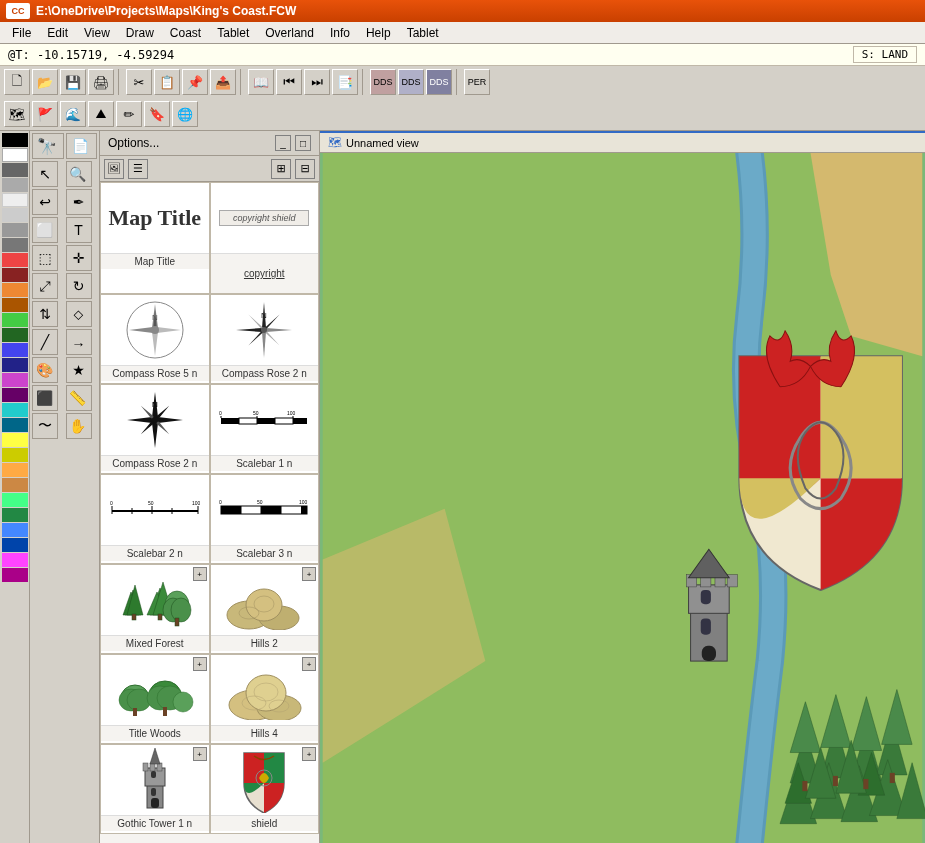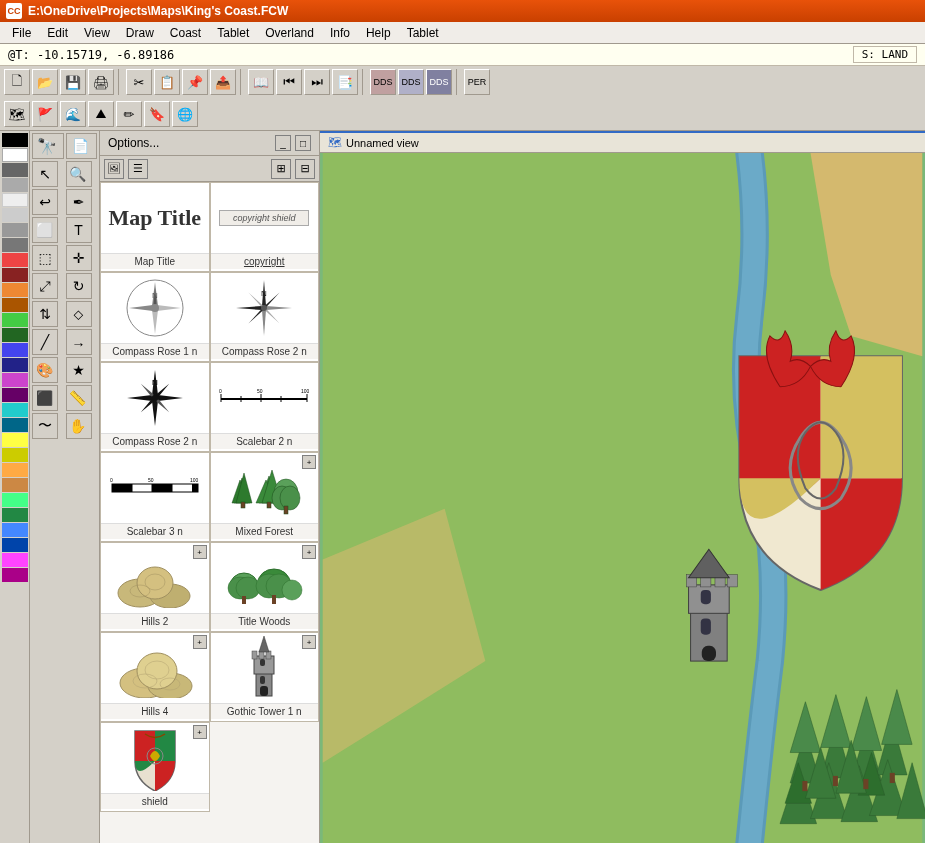--- a/index.html
+++ b/index.html
@@ -10,21 +10,21 @@
       background: linear-gradient(to bottom, #e8520a, #c94000);
       color: white;
       height: 22px;
       display: flex;
       align-items: center;
       padding: 0 6px;
       font-size: 12px;
       font-weight: bold;
     }
     #title-bar .app-icon {
-      width: 16px; height: 16px;
+      width: 24px; height: 16px;
       background: #fff;
       border-radius: 2px;
       margin-right: 6px;
       display: flex; align-items: center; justify-content: center;
       font-size: 9px; color: #c94000; font-weight: bold;
     }
 
     
     #menu-bar {
       background: #f0ede8;
@@ -230,21 +230,21 @@
   <span class="menu-item">Draw</span>
   <span class="menu-item">Coast</span>
   <span class="menu-item">Tablet</span>
   <span class="menu-item">Overland</span>
   <span class="menu-item">Info</span>
   <span class="menu-item">Help</span>
   <span class="menu-item">Tablet</span>
 </div>
 
 <div id="status-bar">
-  <span class="coord">@T: -10.15719, -6.89186</span>
+  <span class="coord">@T: -10.15719, -4.59294</span>
   <span class="land-status">S: LAND</span>
 </div>
 
 <div id="toolbars">
 
   <div class="toolbar-row">
     <div class="tb-btn" title="New">🗋</div>
     <div class="tb-btn" title="Open">📂</div>
     <div class="tb-btn" title="Save">💾</div>
     <div class="tb-btn" title="Print">🖨</div>
@@ -369,37 +369,37 @@
           <div class="symbol-img" style="width:100%;height:70px;display:flex;align-items:center;justify-content:center;overflow:hidden;">
             <span style="font-size:22px; font-weight:bold; font-family:serif; color:#333;">Map Title</span>
           </div>
           <div class="symbol-label" style="font-size:10px;padding:2px;text-align:center;width:100%;border-top:1px solid #ddd;background:#f5f3f0;">Map Title</div>
         </div>
 
         <div class="symbol-cell" style="border:1px solid #c0b8a8; display:flex; flex-direction:column; align-items:center; background:white; min-height:90px;">
           <div class="symbol-img" style="width:100%;height:70px;display:flex;align-items:center;justify-content:center;overflow:hidden;padding:4px;">
             <span style="font-size:9px; font-style:italic; color:#555; text-align:center; border:1px solid #aaa; padding:2px; background:#f0ede8; width:90%;">copyright shield</span>
           </div>
-          <div class="symbol-label" style="font-size:10px;padding:2px;text-align:center;width:100%;border-top:1px solid #ddd;background:#f5f3f0;text-decoration:underline;">copyright</div>
+          <div class="symbol-label" style="font-size:10px;padding:14px;text-align:center;width:100%;border-top:1px solid #ddd;background:#f5f3f0;text-decoration:underline;">copyright</div>
         </div>
 
         <div class="symbol-cell" style="border:1px solid #c0b8a8; display:flex; flex-direction:column; align-items:center; background:white; min-height:90px;">
           <div class="symbol-img" style="width:100%;height:70px;display:flex;align-items:center;justify-content:center;">
             <svg width="60" height="60" viewBox="0 0 60 60">
               <circle cx="30" cy="30" r="28" fill="none" stroke="#888" stroke-width="1"></circle>
               <polygon points="30,4 33,28 30,32 27,28" fill="#888"></polygon>
               <polygon points="30,56 33,32 30,28 27,32" fill="#bbb"></polygon>
               <polygon points="4,30 28,27 32,30 28,33" fill="#888"></polygon>
               <polygon points="56,30 32,27 28,30 32,33" fill="#bbb"></polygon>
               <polygon points="30,10 31.5,26 30,28 28.5,26" fill="#555"></polygon>
               <text x="27" y="20" font-size="8" fill="#555">N</text>
               <circle cx="30" cy="30" r="4" fill="#888"></circle>
             </svg>
           </div>
-          <div class="symbol-label" style="font-size:10px;padding:2px;text-align:center;width:100%;border-top:1px solid #ddd;background:#f5f3f0;">Compass Rose 1 n</div>
+          <div class="symbol-label" style="font-size:10px;padding:2px;text-align:center;width:100%;border-top:1px solid #ddd;background:#f5f3f0;">Compass Rose 5 n</div>
         </div>
 
         <div class="symbol-cell" style="border:1px solid #c0b8a8; display:flex; flex-direction:column; align-items:center; background:white; min-height:90px;">
           <div class="symbol-img" style="width:100%;height:70px;display:flex;align-items:center;justify-content:center;">
             <svg width="60" height="60" viewBox="0 0 60 60">
               <polygon points="30,2 32,28 30,32 28,28" fill="#222"></polygon>
               <polygon points="30,58 32,32 30,28 28,32" fill="#888"></polygon>
               <polygon points="2,30 28,28 32,30 28,32" fill="#222"></polygon>
               <polygon points="58,30 32,28 28,30 32,32" fill="#888"></polygon>
               <polygon points="30,8 31,27 30,29 29,27" fill="#222" transform="rotate(45,30,30)"></polygon>
@@ -424,20 +424,38 @@
               <polygon points="30,10 31.5,26 30,28 28.5,26" fill="#555" transform="rotate(135,30,30)"></polygon>
               <polygon points="30,10 31.5,26 30,28 28.5,26" fill="#111" transform="rotate(225,30,30)"></polygon>
               <polygon points="30,10 31.5,26 30,28 28.5,26" fill="#555" transform="rotate(315,30,30)"></polygon>
               <text x="27" y="17" font-size="8" fill="#111" font-weight="bold">N</text>
               <circle cx="30" cy="30" r="3" fill="#111"></circle>
             </svg>
           </div>
           <div class="symbol-label" style="font-size:10px;padding:2px;text-align:center;width:100%;border-top:1px solid #ddd;background:#f5f3f0;">Compass Rose 2 n</div>
         </div>
 
+        <div class="symbol-cell" style="border:1px solid #c0b8a8; display:flex; flex-direction:column; align-items:center; background:white; min-height:90px;">
+          <div class="symbol-img" style="width:100%;height:70px;display:flex;align-items:center;justify-content:center;">
+            <svg width="90" height="20" viewBox="0 0 90 20">
+              <rect x="2" y="8" width="18" height="6" fill="#000"></rect>
+              <rect x="20" y="8" width="18" height="6" fill="#fff" stroke="#000" stroke-width="1"></rect>
+              <rect x="38" y="8" width="18" height="6" fill="#000"></rect>
+              <rect x="56" y="8" width="18" height="6" fill="#fff" stroke="#000" stroke-width="1"></rect>
+              <rect x="74" y="8" width="14" height="6" fill="#000"></rect>
+              <line x1="2" y1="6" x2="2" y2="8" stroke="#000" stroke-width="1"></line>
+              <line x1="38" y1="6" x2="38" y2="8" stroke="#000" stroke-width="1"></line>
+              <line x1="74" y1="6" x2="74" y2="8" stroke="#000" stroke-width="1"></line>
+              <text x="0" y="5" font-size="5" fill="#000">0</text>
+              <text x="34" y="5" font-size="5" fill="#000">50</text>
+              <text x="68" y="5" font-size="5" fill="#000">100</text>
+            </svg>
+          </div>
+          <div class="symbol-label" style="font-size:10px;padding:2px;text-align:center;width:100%;border-top:1px solid #ddd;background:#f5f3f0;">Scalebar 1 n</div>
+        </div>
 
         <div class="symbol-cell" style="border:1px solid #c0b8a8; display:flex; flex-direction:column; align-items:center; background:white; min-height:90px;">
           <div class="symbol-img" style="width:100%;height:70px;display:flex;align-items:center;justify-content:center;">
             <svg width="90" height="20" viewBox="0 0 90 20">
               <rect x="2" y="10" width="86" height="2" fill="#000"></rect>
               <line x1="2" y1="6" x2="2" y2="14" stroke="#000" stroke-width="1"></line>
               <line x1="22" y1="8" x2="22" y2="14" stroke="#000" stroke-width="1"></line>
               <line x1="42" y1="6" x2="42" y2="14" stroke="#000" stroke-width="1"></line>
               <line x1="62" y1="8" x2="62" y2="14" stroke="#000" stroke-width="1"></line>
               <line x1="88" y1="6" x2="88" y2="14" stroke="#000" stroke-width="1"></line>

